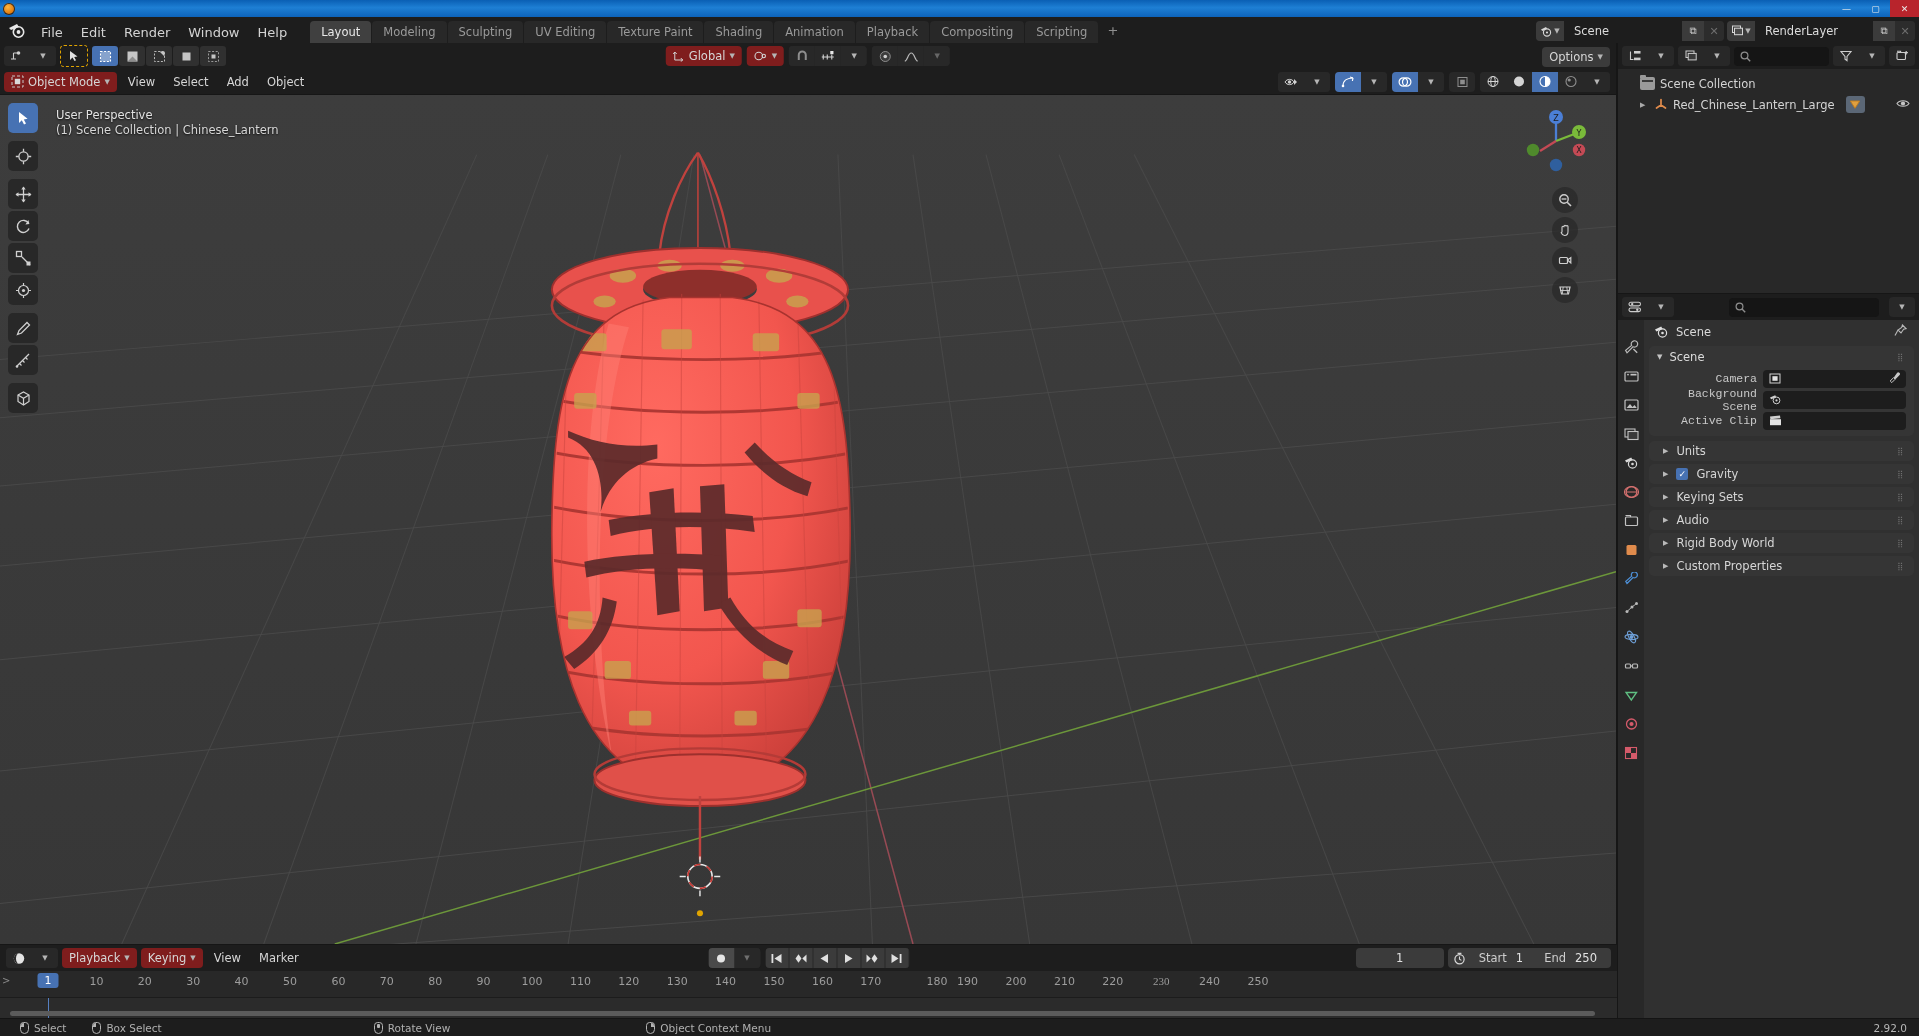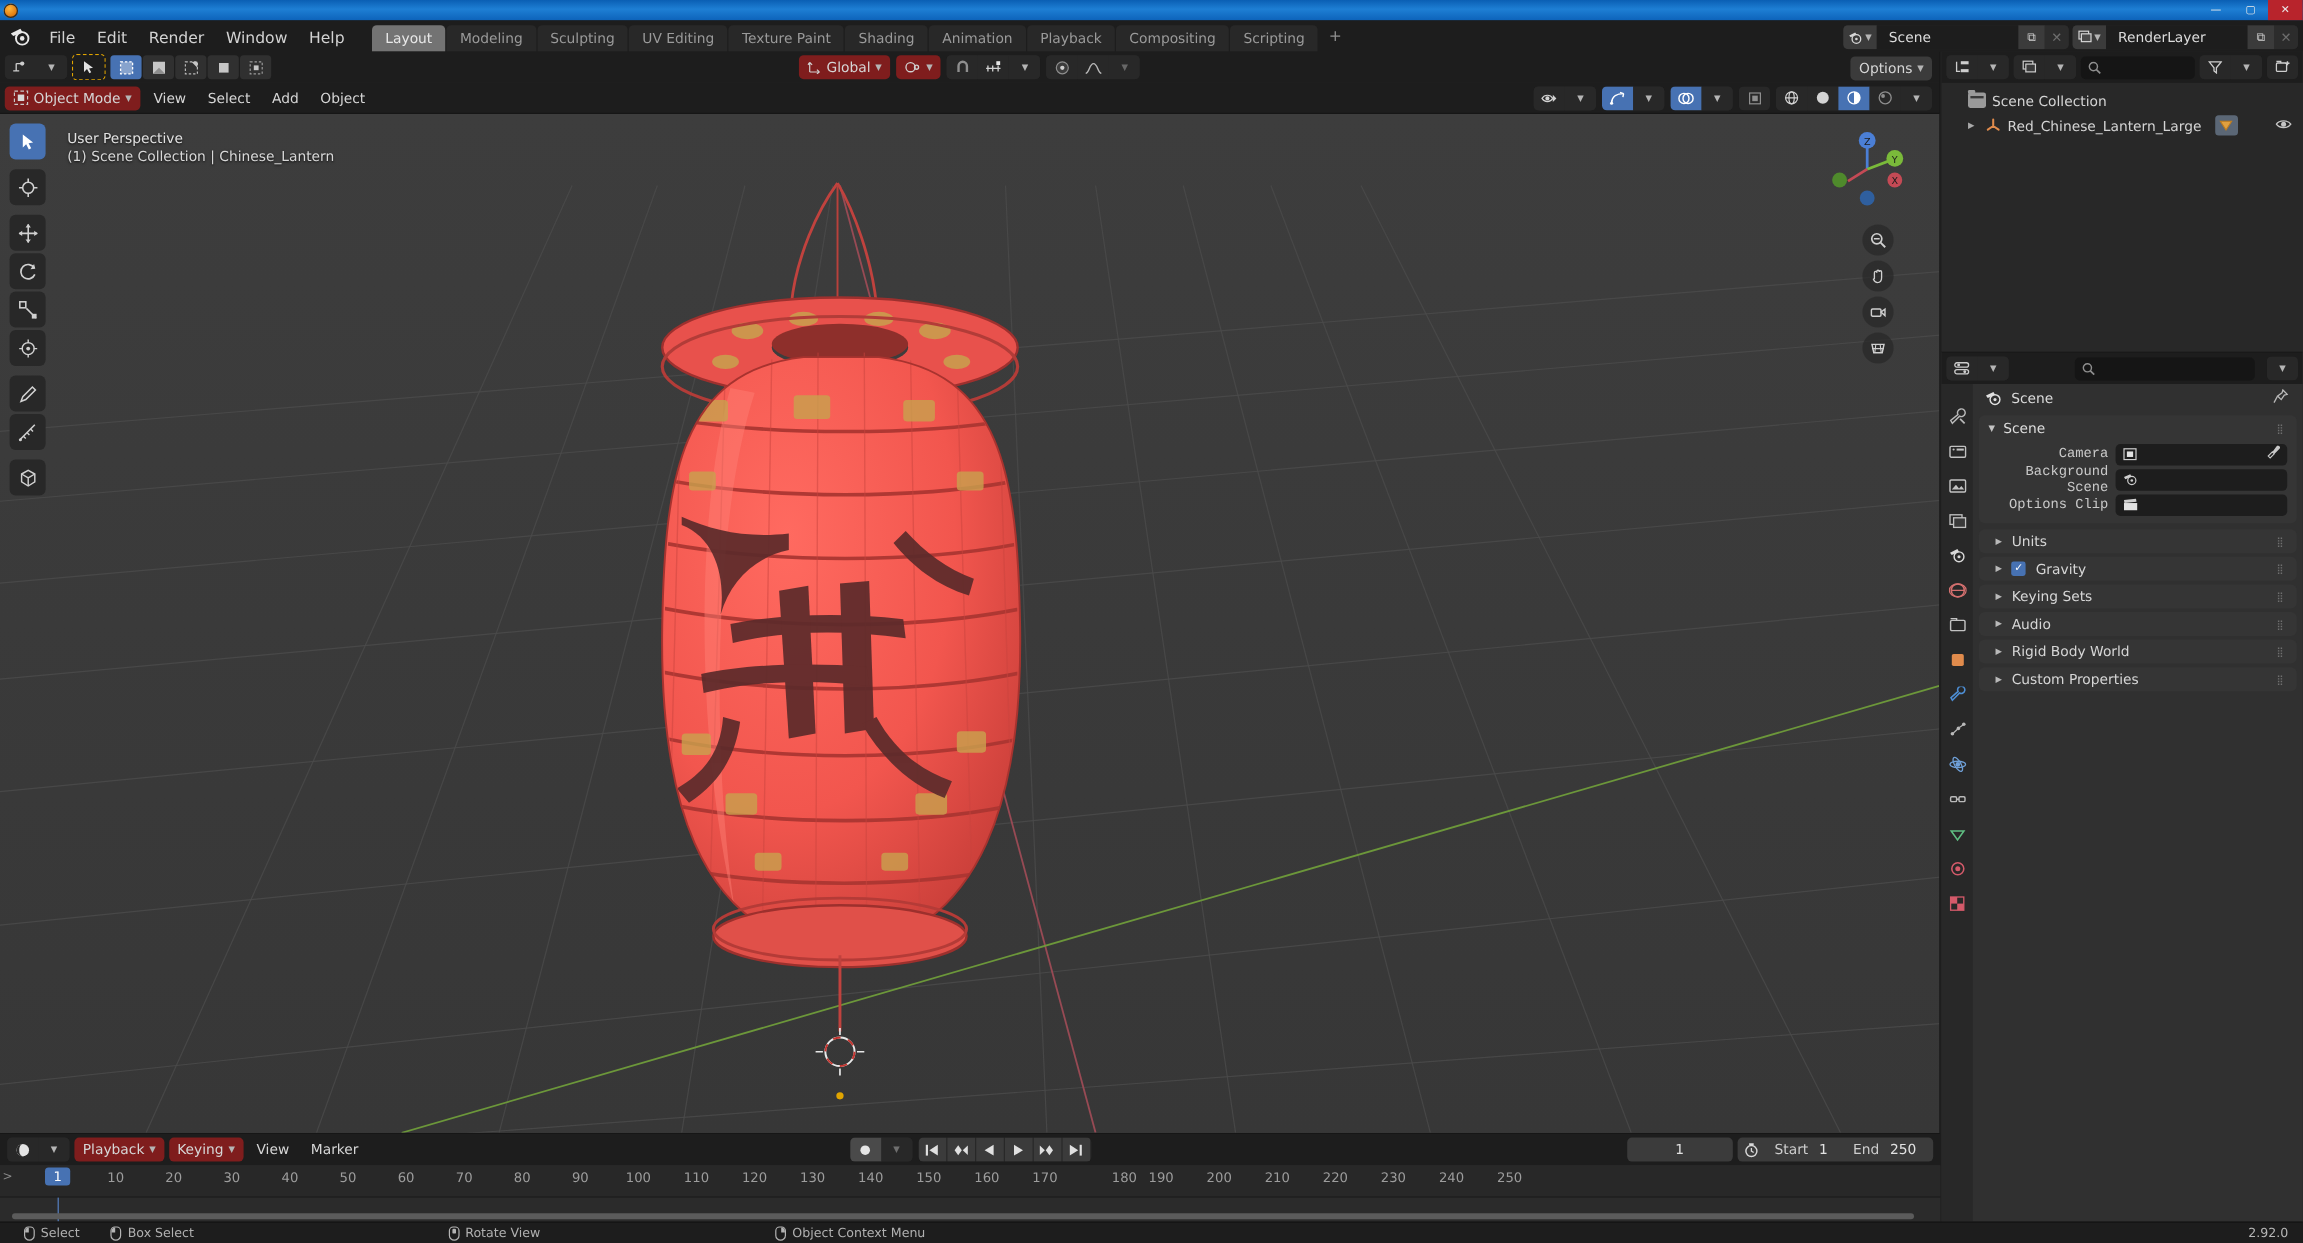--- a/index.html
+++ b/index.html
@@ -23,21 +23,21 @@
   .topbar { height:26px; flex:0 0 26px; background:#1d1d1d; display:flex; align-items:flex-end;
     position:relative; }
   .blender-logo { width:22px; height:22px; margin:0 4px 2px 6px; position:relative; flex:0 0 auto;}
   .blender-logo svg { display:block; }
   .menus { display:flex; align-items:flex-end; height:26px; }
   .menu-item { color:#d3d3d3; font-size:13px; padding:0 9px; height:21px; line-height:21px;
     cursor:default; border-radius:3px; }
   .ws-tabs { display:flex; align-items:flex-end; margin-left:14px; height:26px; }
   .ws-tab { color:#9a9a9a; font-size:11.5px; padding:0 11px; height:22px; line-height:22px;
     background:#282828; border-radius:4px 4px 0 0; margin-right:1px; }
-  .ws-tab.active { background:#737373; color:#e8e8e8; }
+  .ws-tab.active { background:#404040; color:#e8e8e8; }
   .ws-plus { color:#8f8f8f; font-size:13px; padding:0 8px; height:22px; line-height:20px; }
   .topbar-right { position:absolute; right:4px; bottom:2px; display:flex; align-items:center; gap:3px;}
   .id-block { display:flex; align-items:center; height:20px; background:#282828; border-radius:4px;
     overflow:hidden; }
   .id-icbtn { width:28px; height:20px; display:flex; align-items:center; justify-content:center;
     background:#3b3b3b; color:#d6d6d6; font-size:10px; gap:1px;}
   .id-name { background:#1d1d1d; color:#dcdcdc; font-size:11.5px; height:20px; line-height:20px;
     padding:0 10px; min-width:118px; }
   .id-copy { width:22px; height:20px; background:#3b3b3b; display:flex; align-items:center;
     justify-content:center; color:#cfcfcf; font-size:10px;}
@@ -821,21 +821,21 @@
             <div class="tl-tick" style="left: 677.2px;">130</div>
             <div class="tl-tick" style="left: 725.6px;">140</div>
             <div class="tl-tick" style="left: 774px;">150</div>
             <div class="tl-tick" style="left: 822.4px;">160</div>
             <div class="tl-tick" style="left: 870.8px;">170</div>
             <div class="tl-tick" style="left: 937px;">180</div>
             <div class="tl-tick" style="left: 967.6px;">190</div>
             <div class="tl-tick" style="left: 1016px;">200</div>
             <div class="tl-tick" style="left: 1064.4px;">210</div>
             <div class="tl-tick" style="left: 1112.8px;">220</div>
-            <div class="tl-tick" style="left: 1161.2px;">230</div>
+            <div class="tl-tick" style="left: 1161.2px; font-family: Liberation Serif, serif;">230</div>
             <div class="tl-tick" style="left: 1209.6px;">240</div>
             <div class="tl-tick" style="left: 1258px;">250</div>
           </div>
         <div class="playhead-badge" style="left:48px;">1</div>
       </div>
       <div class="tl-body">
         <div class="playhead" style="left:48px;"></div>
         <div class="tl-scroll"></div>
       </div>
     </div>
@@ -1096,21 +1096,21 @@
                 <span class="mini-ic">
                   <svg width="13" height="11" viewBox="0 0 13 11">
                       <circle cx="7.5" cy="6.4" r="3.4" fill="none" stroke="#cfcfcf" stroke-width="1"></circle>
                       <circle cx="7.5" cy="6.4" r="1.1" fill="#cfcfcf"></circle>
                       <path d="M1 3.6 L6.2 1.2 L7.3 3.2 L2.1 5.3 Z" fill="#cfcfcf"></path>
                     </svg>
                 </span>
               </span>
             </div>
             <div class="prop-row">
-              <span class="prop-label">Options Clip</span>
+              <span class="prop-label">Active Clip</span>
               <span class="prop-field">
                 <span class="mini-ic">
                   <svg width="13" height="11" viewBox="0 0 13 11">
                       <rect x="1" y="4.2" width="11" height="6" fill="#e2e2e2"></rect>
                       <path d="M1 1.6 L11 0.6 L11.4 3.2 L1.4 4.2 Z" fill="#cfcfcf"></path>
                     </svg>
                 </span>
               </span>
             </div>
           </div>

